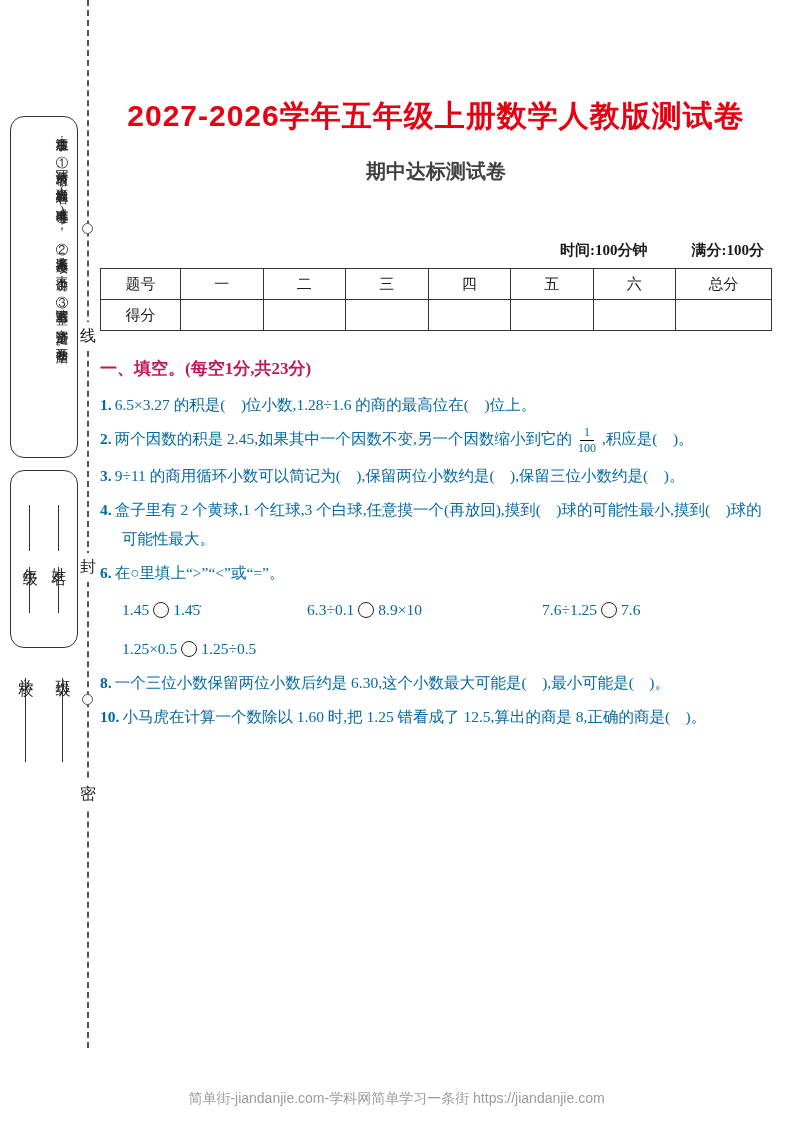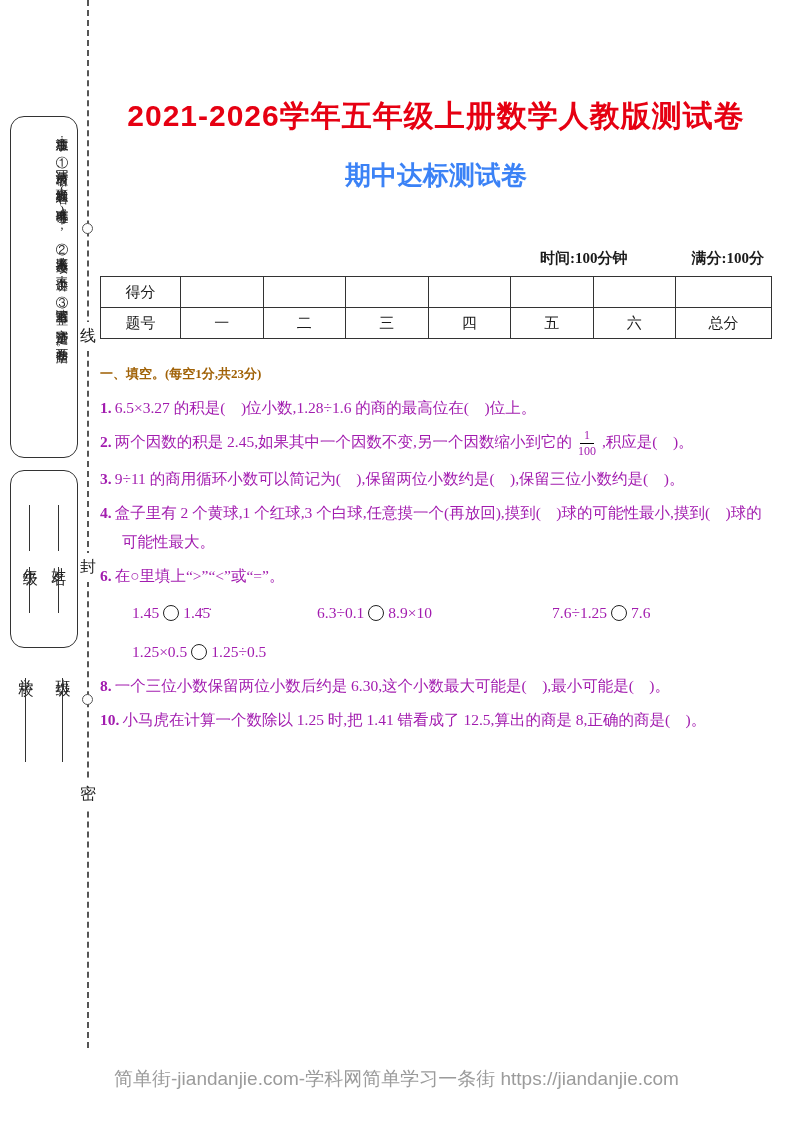--- a/index.html
+++ b/index.html
@@ -59,65 +59,65 @@
 
   
   .main { position:absolute; left:100px; top:98px; width:672px; }
   .title {
     font-family:"Liberation Sans", sans-serif;
     font-size:30px; font-weight:bold; color:#e60012;
     text-align:center; letter-spacing:1px; line-height:1.2;
   }
   .subtitle {
     font-family:"Liberation Sans", sans-serif;
-    font-size:26px; font-weight:bold; color:#3b82f6;
+    font-size:20px; font-weight:bold; color:#404040;
     text-align:center; margin-top:24px;
   }
   .meta {
-    display:flex; justify-content:flex-end; gap:64px;
+    display:flex; justify-content:flex-end; gap:44px;
     font-weight:bold; font-size:15px; margin-top:56px; padding-right:8px;
   }
   .score-table {
     width:100%; border-collapse:collapse; margin-top:8px;
     font-size:15px; text-align:center;
   }
   .score-table td { border:1.2px solid #333; height:31px; padding:0 4px; }
   .score-table .c0 { width:80px; }
   .score-table .c7 { width:96px; }
   .section-heading {
-    margin-top:26px; font-weight:bold; font-size:13px; color:#a16207;
+    margin-top:26px; font-weight:bold; font-size:17px; color:#be185d;
   }
   .questions { margin-top:10px; }
   .q {
-    font-size:15.5px; line-height:29px; color:#a21caf;
+    font-size:15.5px; line-height:29px; color:#0369a1;
     padding-left:22px; text-indent:-22px; margin-bottom:5px;
   }
   .q .qnum { font-weight:bold; padding-right:3px; }
   .q .qtext { white-space:pre-wrap; }
   .frac {
     display:inline-flex; flex-direction:column; align-items:center;
     vertical-align:middle; font-size:12px; line-height:1.25;
     margin:0 4px; text-indent:0;
   }
   .frac .fnum { border-bottom:1.2px solid #000; padding:0 4px; }
   .frac .fden { padding:0 2px; }
   .cmp-grid {
     display:grid; grid-template-columns:185px 235px 1fr;
     row-gap:10px; margin-top:8px; text-indent:0;
   }
-  .cmp { white-space:pre-wrap;margin-left:10px; }
+  .cmp { white-space:pre-wrap; }
   .acirc {
     display:inline-block; width:16px; height:16px;
     border:1.3px solid #222; border-radius:50%;
     vertical-align:-3px; margin:0 4px; text-indent:0;
   }
 
   .footer {
-    position:absolute; left:0; right:0; bottom:30px;
-    text-align:center; color:#9b9b9b; font-size:19px;
+    position:absolute; left:0; right:0; bottom:14px;
+    text-align:center; color:#9b9b9b; font-size:14px;
     font-family:"Liberation Sans", sans-serif;
   }
 </style>
 </head>
 <body>
 
 <div class="page">
 
   <div class="seal-line"></div>
   <div class="seal-circle s1"></div>
@@ -148,60 +148,60 @@
       <div class="vchars">学校</div>
       <div class="vline long"></div>
     </div>
     <div class="vfield">
       <div class="vchars">班级</div>
       <div class="vline long"></div>
     </div>
   </div>
 
   <div class="main">
-    <h1 class="title">2021-2026学年五年级上册数学人教版测试卷</h1>
+    <h1 class="title">2027-2026学年五年级上册数学人教版测试卷</h1>
     <h2 class="subtitle">期中达标测试卷</h2>
 
     <div class="meta">
       <span>时间:100分钟</span>
       <span>满分:100分</span>
     </div>
 
     <table class="score-table">
       <colgroup>
         <col class="c0">
           <col>
           <col>
           <col>
           <col>
           <col>
           <col>
           <col class="c7">
       </colgroup>
       <tbody>
-        <tr>
-          <td>得分</td>
-          <td></td>
-          <td></td>
-          <td></td>
-          <td></td>
-          <td></td>
-          <td></td>
-          <td></td>
-        </tr>
         <tr>
           <td>题号</td>
           <td>一</td>
           <td>二</td>
           <td>三</td>
           <td>四</td>
           <td>五</td>
           <td>六</td>
           <td>总分</td>
         </tr>
+        <tr>
+          <td>得分</td>
+          <td></td>
+          <td></td>
+          <td></td>
+          <td></td>
+          <td></td>
+          <td></td>
+          <td></td>
+        </tr>
       </tbody>
     </table>
 
     <div class="section-heading">一、填空。(每空1分,共23分)</div>
 
     <div class="questions">
 
       <div class="q">
         <span class="qnum">1.</span><span class="qtext">6.5×3.27 的积是(    )位小数,1.28÷1.6 的商的最高位在(    )位上。</span>
       </div>
@@ -232,21 +232,21 @@
         </div>
       </div>
 
 
       <div class="q">
         <span class="qnum">8.</span><span class="qtext">一个三位小数保留两位小数后约是 6.30,这个小数最大可能是(    ),最小可能是(    )。</span>
       </div>
 
 
       <div class="q">
-        <span class="qnum">10.</span><span class="qtext">小马虎在计算一个数除以 1.25 时,把 1.41 错看成了 12.5,算出的商是 8,正确的商是(    )。</span>
+        <span class="qnum">10.</span><span class="qtext">小马虎在计算一个数除以 1.60 时,把 1.25 错看成了 12.5,算出的商是 8,正确的商是(    )。</span>
       </div>
 
     </div>
   </div>
 
   <div class="footer">简单街-jiandanjie.com-学科网简单学习一条街 https://jiandanjie.com</div>
 
 </div>
 
 </body></html>

